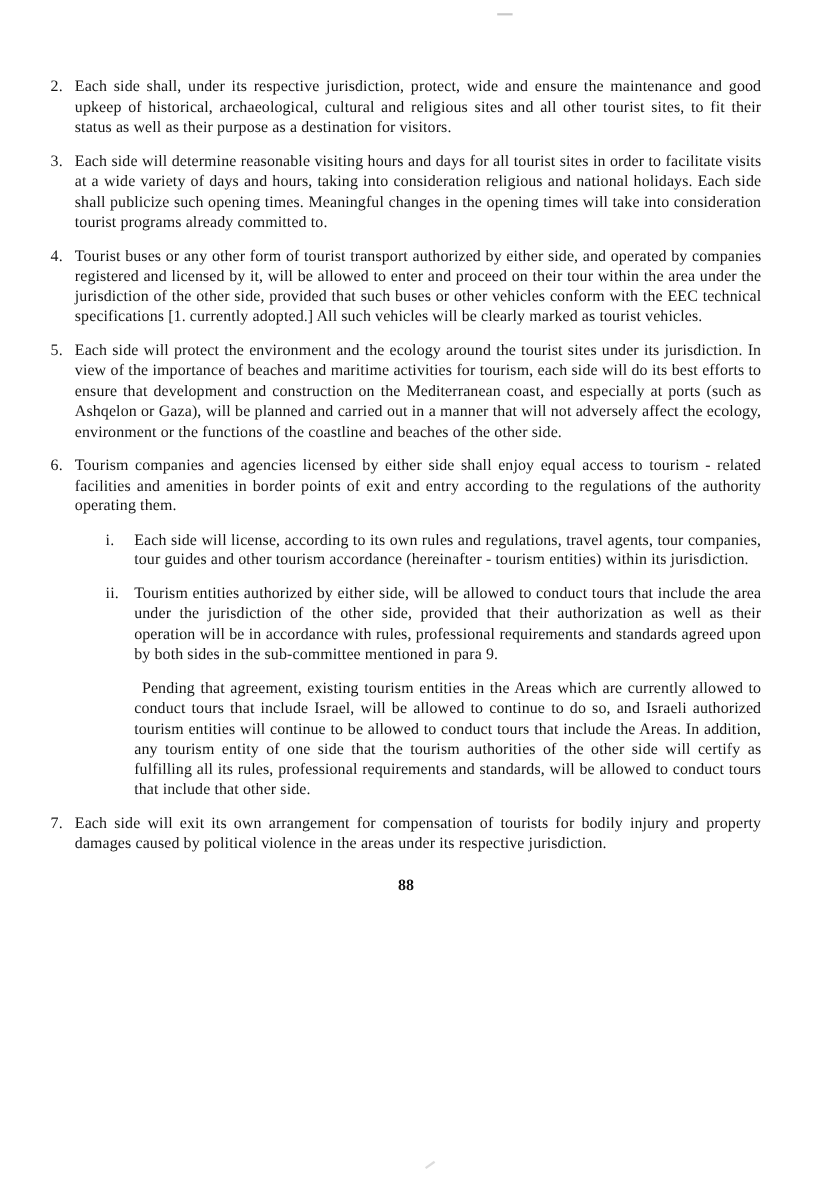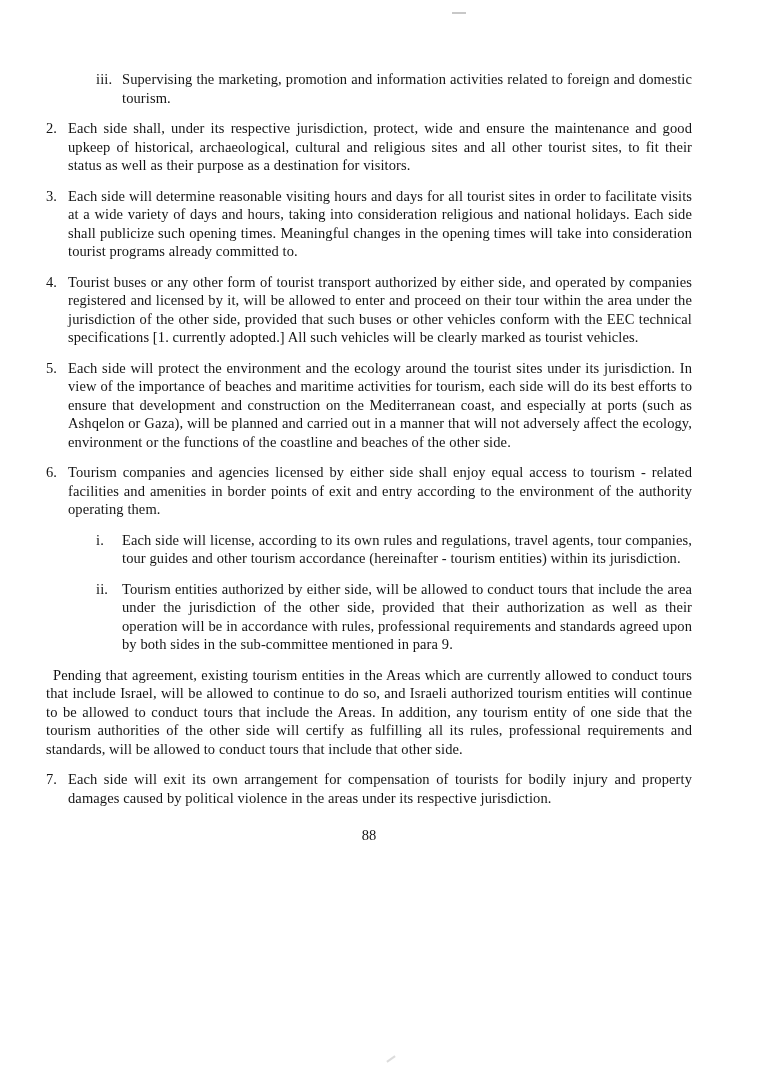--- a/index.html
+++ b/index.html
@@ -27,51 +27,48 @@
     margin-bottom: 12px;
     letter-spacing: 0.1px;
   }
   .para .plabel {
     flex: 0 0 22px;
     text-align: left;
   }
   .para .ptext { flex: 1; }
   .para.sub { margin-left: 50px; }
   .para.sub .plabel { flex: 0 0 26px; }
-  .para.cont { }
+  .para.cont { margin-left: 76px; }
   .para.cont .ptext { text-indent: 7px; }
   .page-number {
     text-align: center;
     font-size: 14.5px;
     margin-top: 20px;
     color: #141414;
+    font-weight: bold;
   }
   .artifact {
     position: absolute;
     background: #9a9a9a;
   }
   .artifact.top {
     left: 452px; top: 12px; width: 14px; height: 2px; opacity: .55;
   }
   .artifact.bottom {
     left: 386px; top: 1058px; width: 10px; height: 2px; opacity: .35;
     transform: rotate(-35deg);
   }
 </style>
 </head>
 <body>
 
 <div class="sheet">
 
   <div class="artifact top"></div>
 
-  <div class="para sub">
-    <span class="plabel">iii.</span>
-    <span class="ptext">Supervising the marketing, promotion and information activities related to foreign and domestic tourism.</span>
-  </div>
 
   <div class="para main">
     <span class="plabel">2.</span>
     <span class="ptext">Each side shall, under its respective jurisdiction, protect, wide and ensure the maintenance and good upkeep of historical, archaeological, cultural and religious sites and all other tourist sites, to fit their status as well as their purpose as a destination for visitors.</span>
   </div>
 
   <div class="para main">
     <span class="plabel">3.</span>
     <span class="ptext">Each side will determine reasonable visiting hours and days for all tourist sites in order to facilitate visits at a wide variety of days and hours, taking into consideration religious and national holidays. Each side shall publicize such opening times. Meaningful changes in the opening times will take into consideration tourist programs already committed to.</span>
   </div>
@@ -81,21 +78,21 @@
     <span class="ptext">Tourist buses or any other form of tourist transport authorized by either side, and operated by companies registered and licensed by it, will be allowed to enter and proceed on their tour within the area under the jurisdiction of the other side, provided that such buses or other vehicles conform with the EEC technical specifications [1. currently adopted.] All such vehicles will be clearly marked as tourist vehicles.</span>
   </div>
 
   <div class="para main">
     <span class="plabel">5.</span>
     <span class="ptext">Each side will protect the environment and the ecology around the tourist sites under its jurisdiction. In view of the importance of beaches and maritime activities for tourism, each side will do its best efforts to ensure that development and construction on the Mediterranean coast, and especially at ports (such as Ashqelon or Gaza), will be planned and carried out in a manner that will not adversely affect the ecology, environment or the functions of the coastline and beaches of the other side.</span>
   </div>
 
   <div class="para main">
     <span class="plabel">6.</span>
-    <span class="ptext">Tourism companies and agencies licensed by either side shall enjoy equal access to tourism - related facilities and amenities in border points of exit and entry according to the environment of the authority operating them.</span>
+    <span class="ptext">Tourism companies and agencies licensed by either side shall enjoy equal access to tourism - related facilities and amenities in border points of exit and entry according to the regulations of the authority operating them.</span>
   </div>
 
   <div class="para sub">
     <span class="plabel">i.</span>
     <span class="ptext">Each side will license, according to its own rules and regulations, travel agents, tour companies, tour guides and other tourism accordance (hereinafter - tourism entities) within its jurisdiction.</span>
   </div>
 
   <div class="para sub">
     <span class="plabel">ii.</span>
     <span class="ptext">Tourism entities authorized by either side, will be allowed to conduct tours that include the area under the jurisdiction of the other side, provided that their authorization as well as their operation will be in accordance with rules, professional requirements and standards agreed upon by both sides in the sub-committee mentioned in para 9.</span>

